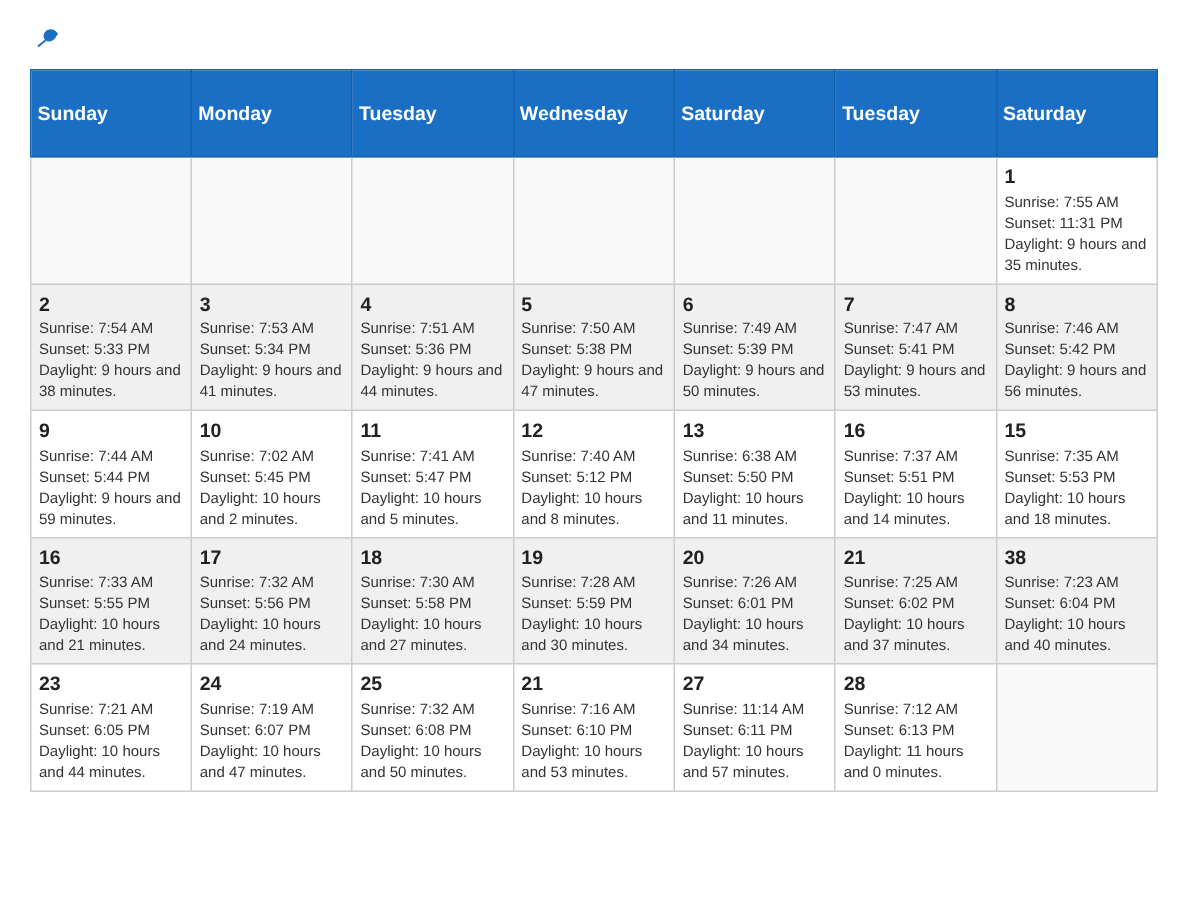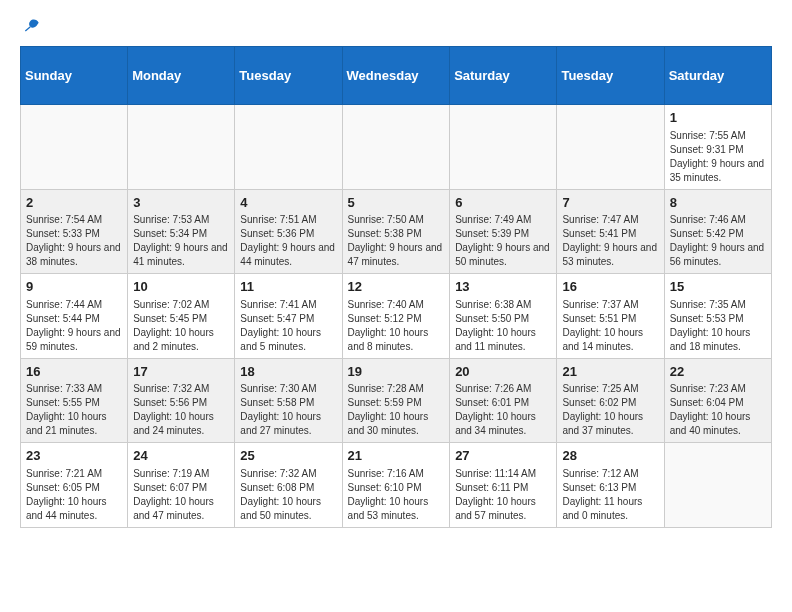--- a/index.html
+++ b/index.html
@@ -130,21 +130,21 @@
     <tr>
           <td class="empty"></td>
           <td class="empty"></td>
           <td class="empty"></td>
           <td class="empty"></td>
           <td class="empty"></td>
           <td class="empty"></td>
           <td>
             <span class="day-num">1</span>
             <div class="day-info">Sunrise: 7:55 AM
-Sunset: 9:31 PM
+Sunset: 11:31 PM
 Daylight: 9 hours and 35 minutes.</div>
           </td>
         </tr>
         <tr class="row-shaded">
           <td>
             <span class="day-num">2</span>
             <div class="day-info">Sunrise: 7:54 AM
 Sunset: 5:33 PM
 Daylight: 9 hours and 38 minutes.</div>
           </td>
@@ -260,21 +260,21 @@
 Sunset: 6:01 PM
 Daylight: 10 hours and 34 minutes.</div>
           </td>
           <td>
             <span class="day-num">21</span>
             <div class="day-info">Sunrise: 7:25 AM
 Sunset: 6:02 PM
 Daylight: 10 hours and 37 minutes.</div>
           </td>
           <td>
-            <span class="day-num">22</span>
+            <span class="day-num">38</span>
             <div class="day-info">Sunrise: 7:23 AM
 Sunset: 6:04 PM
 Daylight: 10 hours and 40 minutes.</div>
           </td>
         </tr>
         <tr>
           <td>
             <span class="day-num">23</span>
             <div class="day-info">Sunrise: 7:21 AM
 Sunset: 6:05 PM

